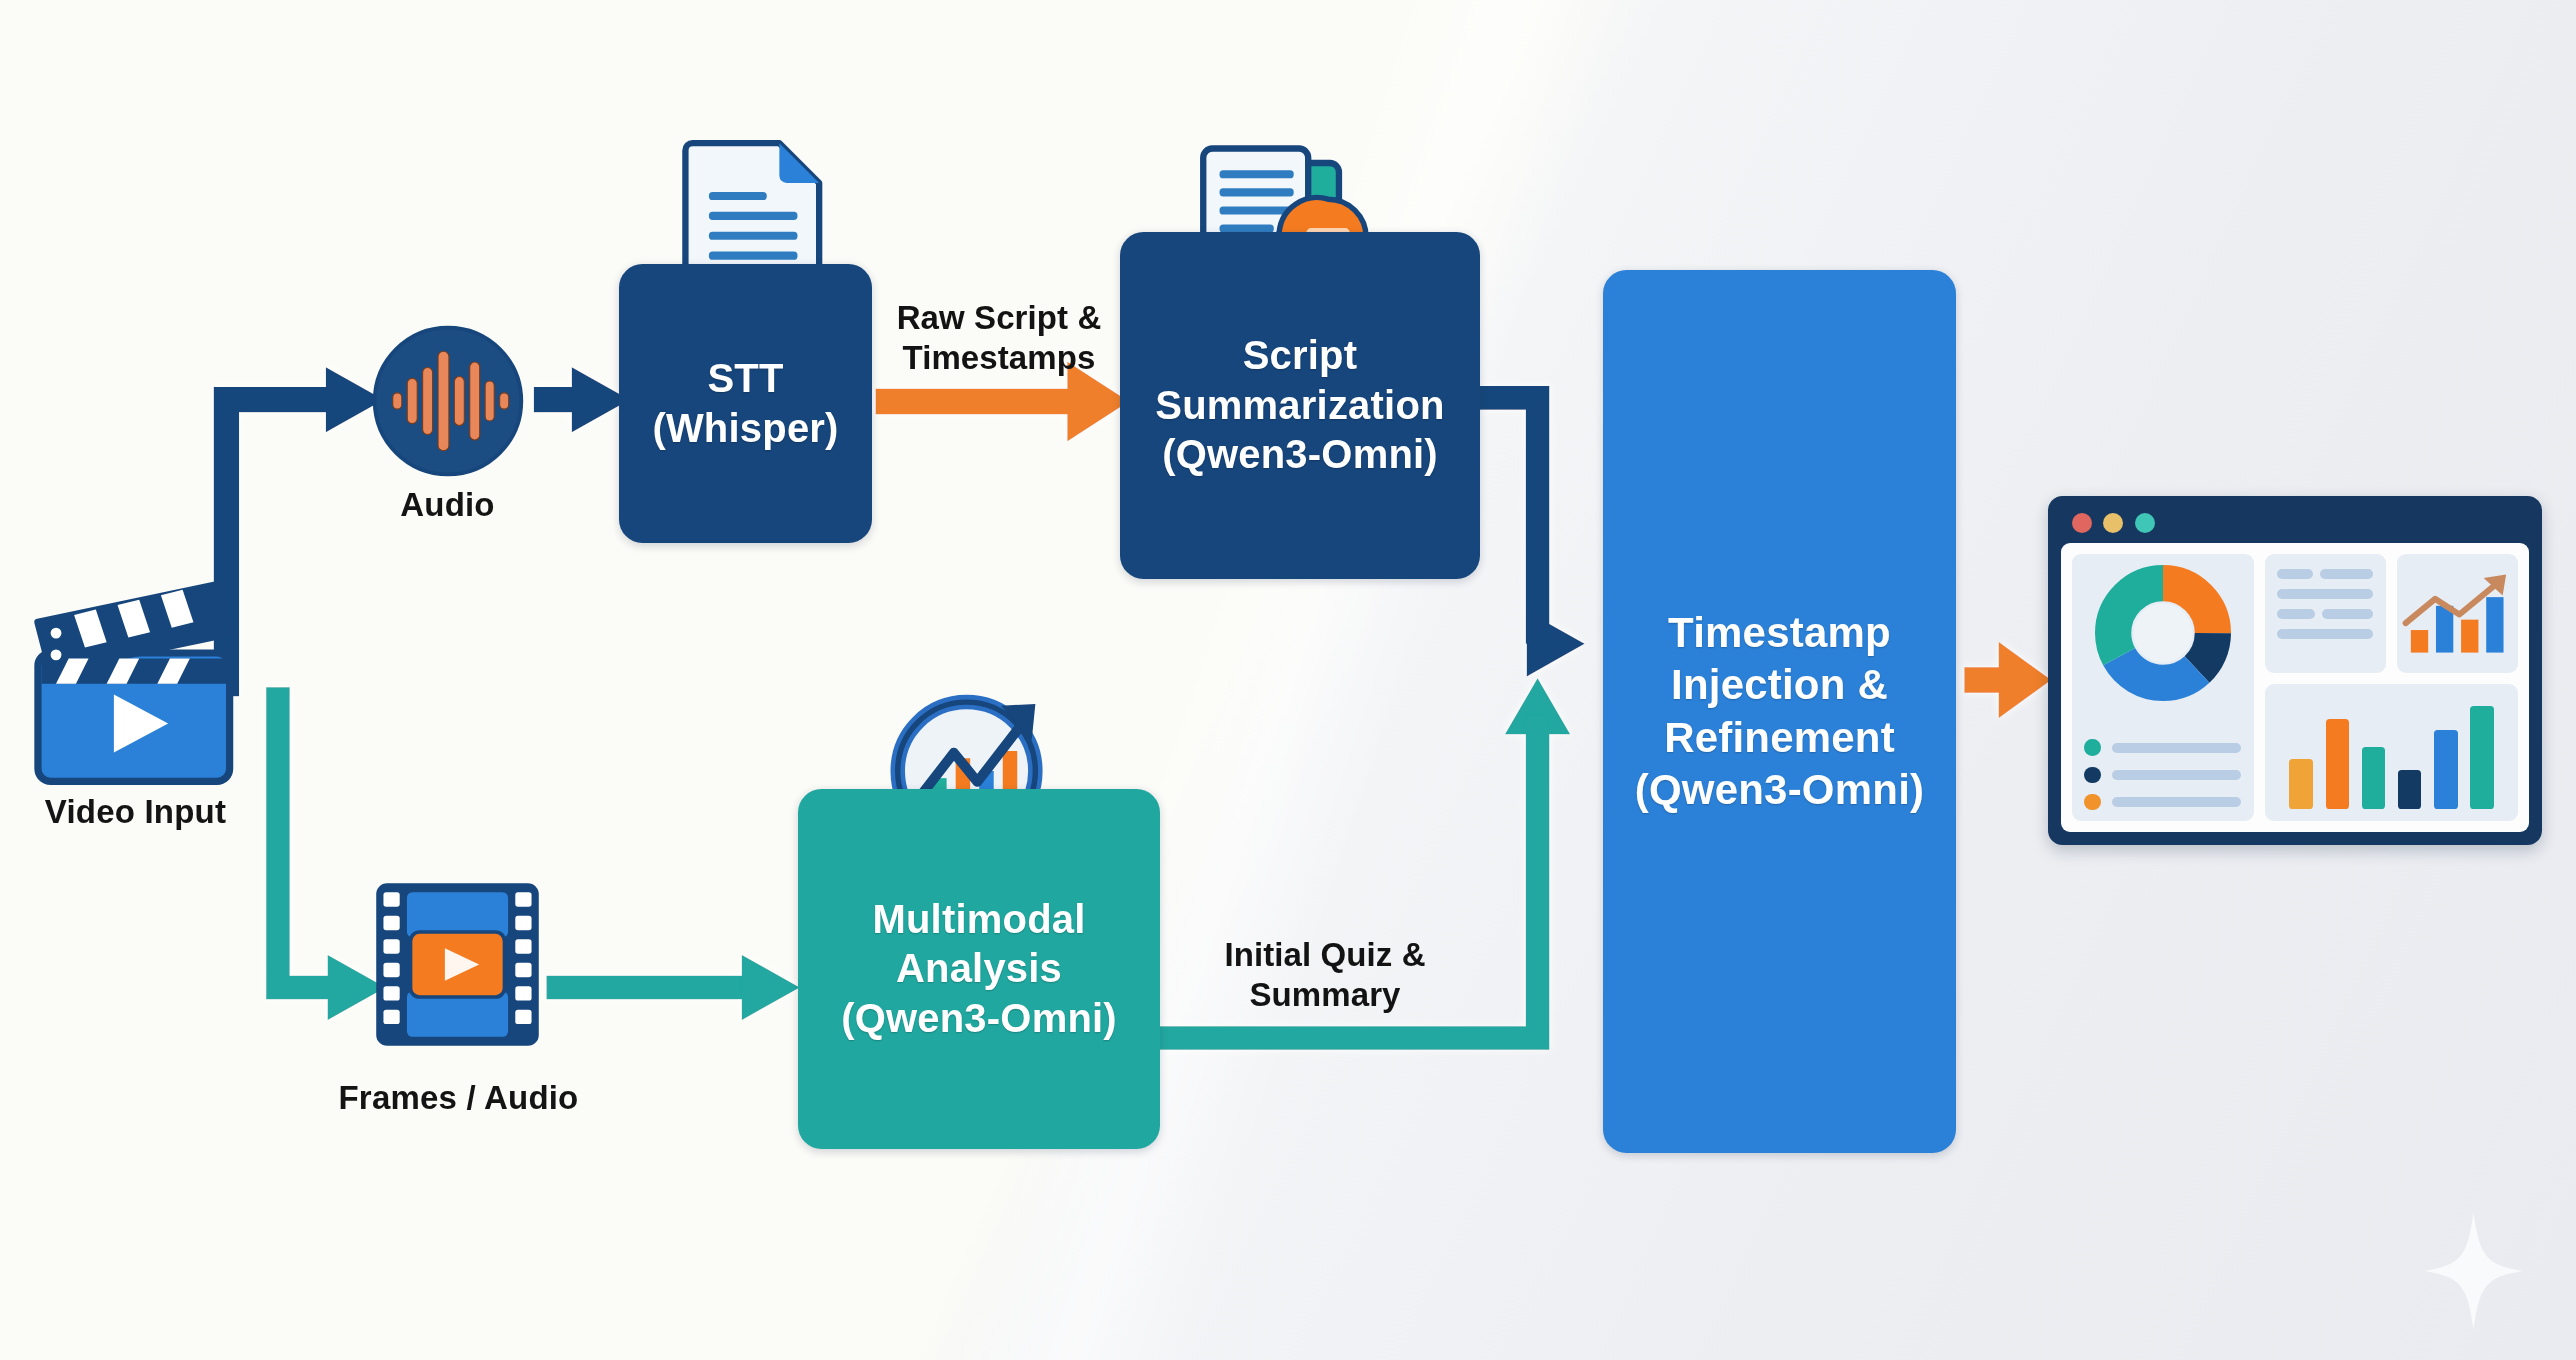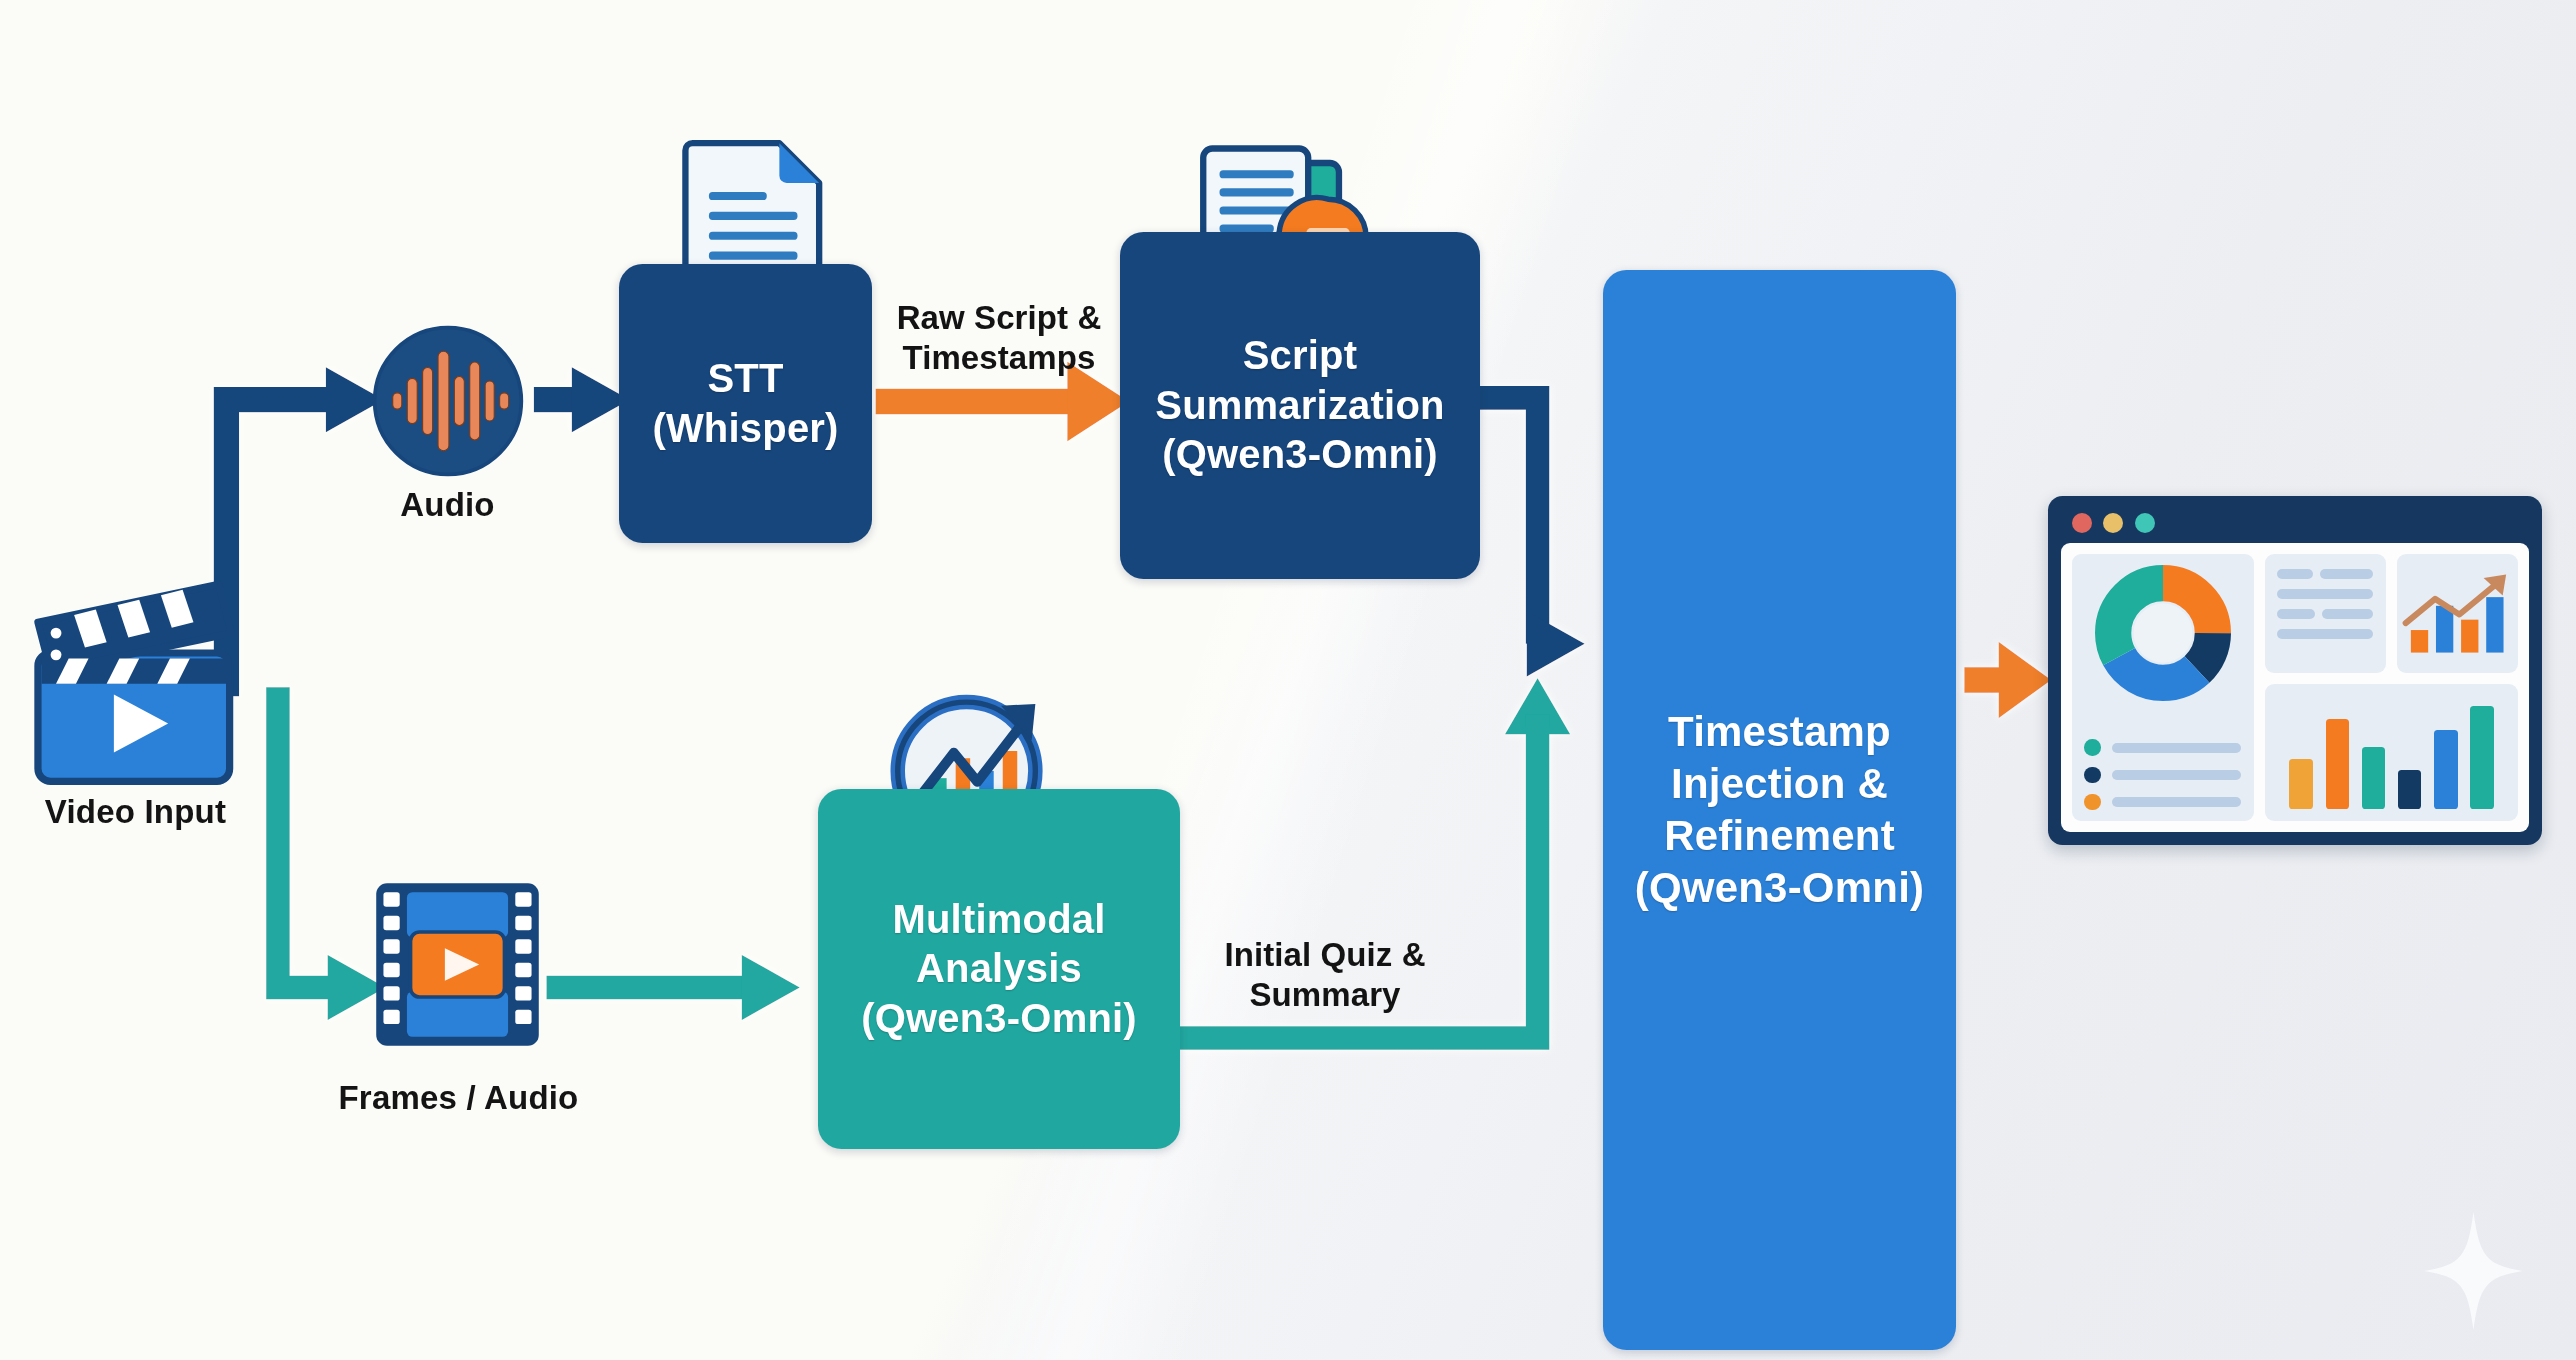--- a/index.html
+++ b/index.html
@@ -306,30 +306,30 @@
     <g>
       <rect x="62" y="104" width="16" height="44" fill="#1fae9b"></rect>
       <rect x="88" y="82" width="16" height="66" fill="#f47b20"></rect>
       <rect x="114" y="96" width="16" height="52" fill="#2b81d8"></rect>
       <rect x="140" y="74" width="16" height="74" fill="#f47b20"></rect>
     </g>
     <path d="M52 120 L86 76 L112 108 L166 38" fill="none" stroke="#16467c" stroke-width="11" stroke-linecap="round" stroke-linejoin="round"></path>
     <path d="M138 24 L176 22 L172 62 Z" fill="#16467c"></path>
     <rect x="150" y="146" width="36" height="70" rx="16" transform="rotate(-43 168 180)" fill="#f47b20" stroke="#16467c" stroke-width="7"></rect>
   </svg>
-  <div class="node teal" style="left:798px; top:789px; width:362px; height:360px; font-size:40px; font-weight:700; align-items:center;margin-left:20px;">
+  <div class="node teal" style="left:798px; top:789px; width:362px; height:360px; font-size:40px; font-weight:700; align-items:center;">
     <span class="label">Multimodal
 Analysis
 (Qwen3-Omni)</span>
   </div>
 
   <div class="edge-label" style="left:1176px; top:921px; width:298px; font-size:33px;">Initial Quiz &amp;
 Summary</div>
 
-  <div class="node blue" style="left:1603px; top:270px; width:353px; height:1080px; font-size:42px; font-weight:700; align-items:center;">
+  <div class="node blue" style="left:1603px; top:270px; width:353px; height:883px; font-size:42px; font-weight:700; align-items:center;">
     <span class="label">Timestamp
 Injection &amp;
 Refinement
 (Qwen3-Omni)</span>
   </div>
 
 
   <div class="dash">
     <div class="dash-bar">
       <span class="dot" style="background:#e0675f;"></span>

